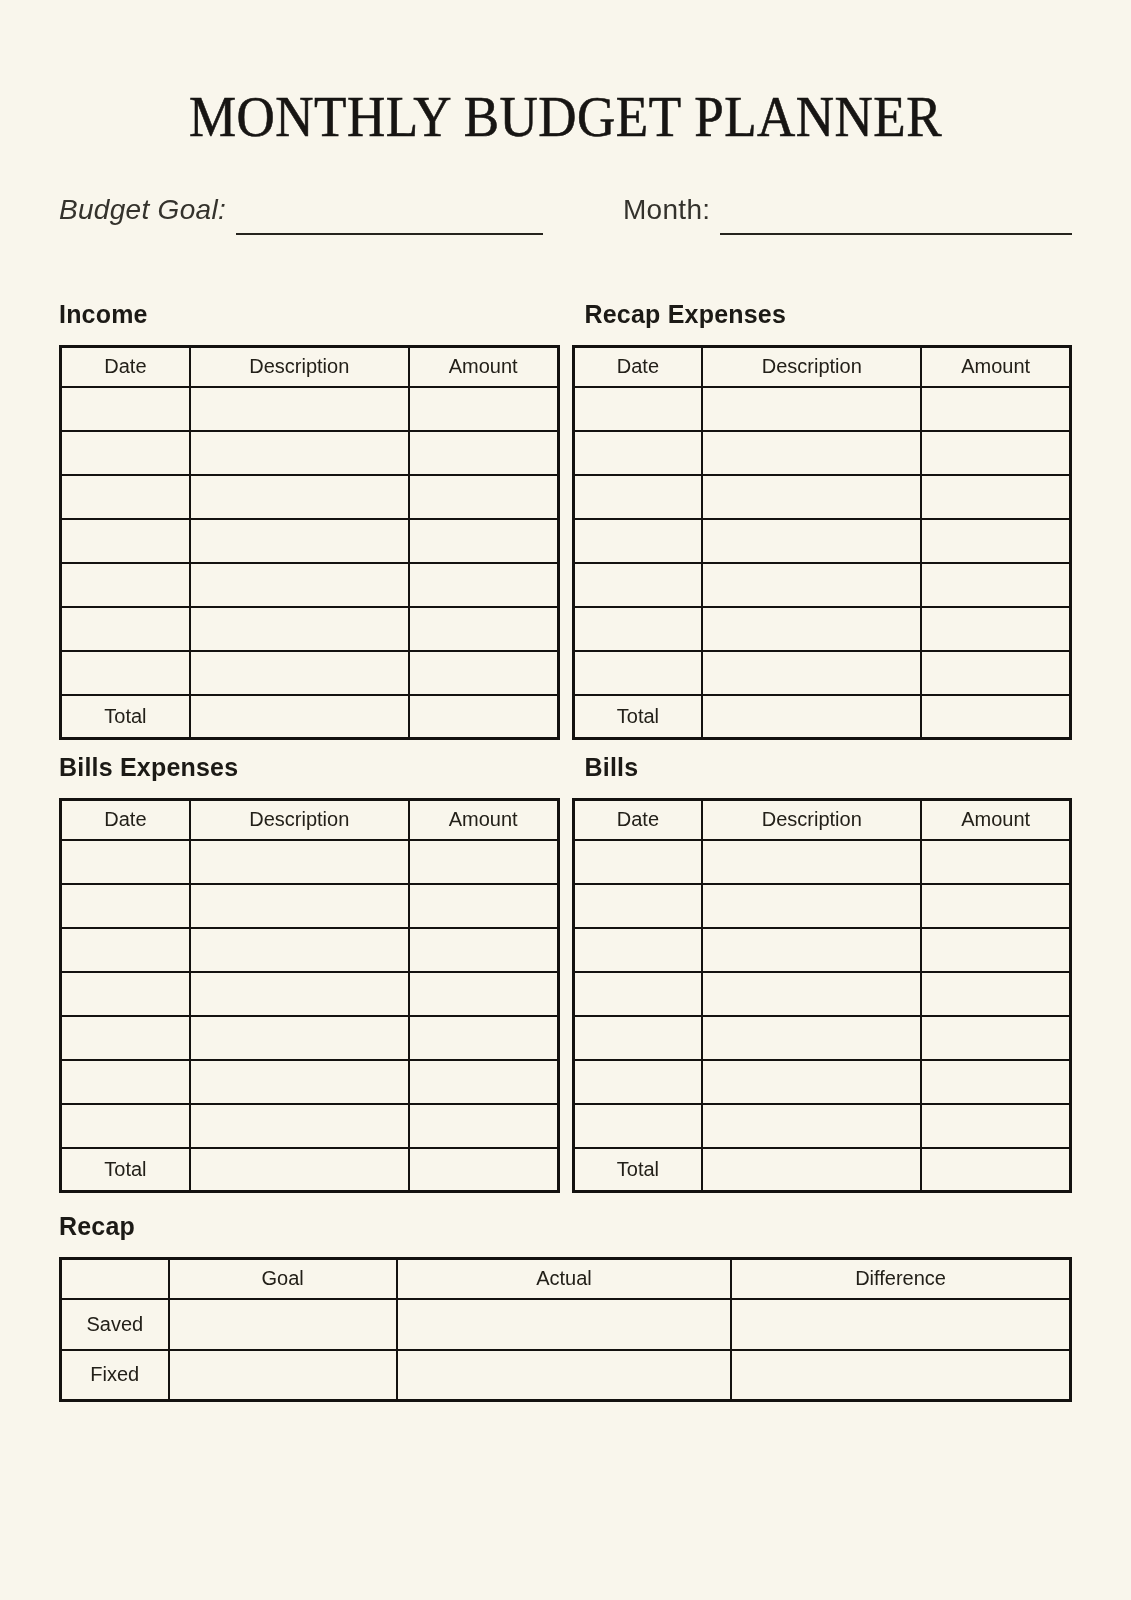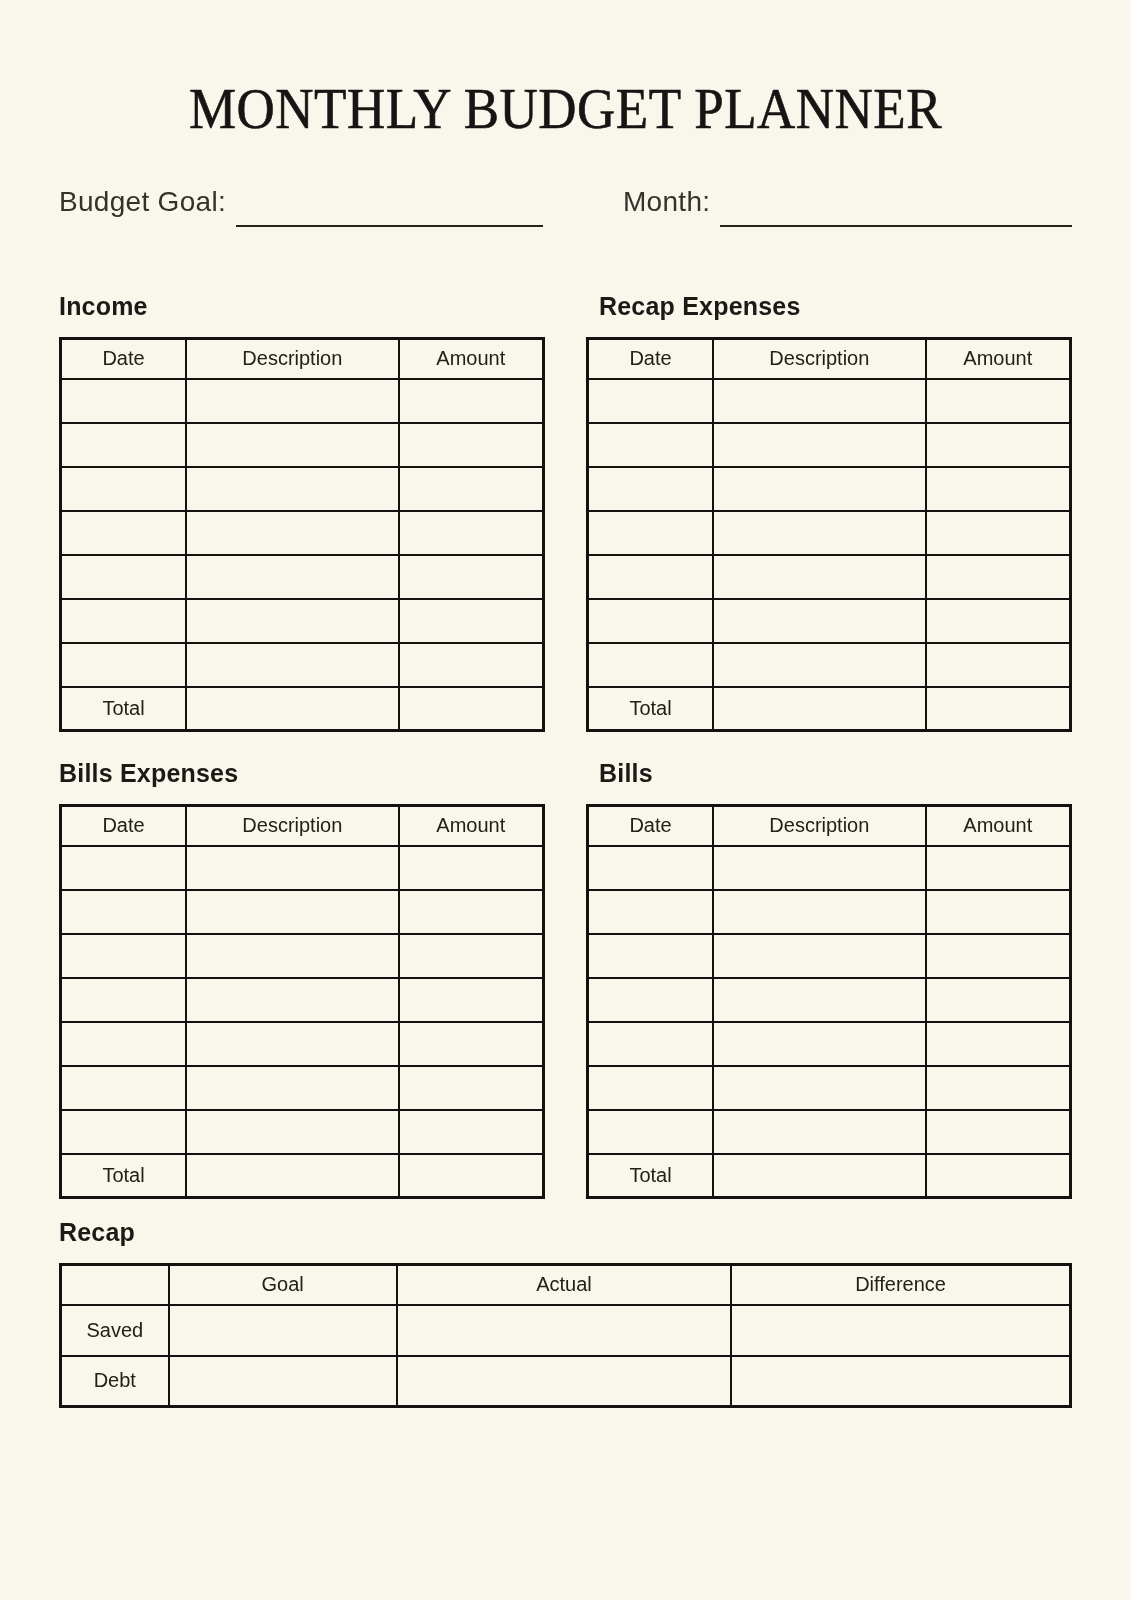--- a/index.html
+++ b/index.html
@@ -5,42 +5,42 @@
   * { margin: 0; padding: 0; box-sizing: border-box; }
   html, body { width: 1131px; }
   body {
     width: 1131px;
     height: 1600px;
     background: #f9f6ec;
     font-family: "Liberation Sans", sans-serif;
     color: #1d1b17;
     overflow: hidden;
   }
-  .page { width: 1131px; height: 1216px; padding: 8px 59px; }
+  .page { width: 1131px; height: 1216px; padding: 16px 59px; }
 
   
   .title {
     padding-top: 72px;
     font-family: "Liberation Serif", serif;
     font-weight: 400;
     -webkit-text-stroke: 0.6px #171513;
     font-size: 57px;
     line-height: 1;
     letter-spacing: 0.5px;
     color: #171513;
     text-align: center;
     transform: scaleX(0.93);
     transform-origin: 50% 50%;
     white-space: nowrap;
   }
 
   
   .fields { display: flex; margin-top: 48px; }
   .field { display: flex; align-items: flex-end; }
-  .field-goal { width: 484px; }
+  .field-goal { width: 484px; font-style: italic; }
   .field-month { flex: 1; margin-left: 80px; }
   .field-label {
     font-size: 28px;
     line-height: 1.22;
     font-weight: 400;
     color: #34322c;
     letter-spacing: 0.3px;
     white-space: nowrap;
   }
   .field-line {
@@ -51,20 +51,21 @@
     margin-bottom: -8px;
   }
 
   
   .grid {
     display: grid;
     grid-template-columns: 1fr 1fr;
     column-gap: 41px;
     row-gap: 26px;
     margin-top: 72px;
+    gap: 12px;
   }
   .sec-title {
     font-size: 25px;
     line-height: 1.2;
     font-weight: 700;
     color: #1c1a16;
     letter-spacing: 0.2px;
     margin-bottom: 16px;
   }
   .col-right .sec-title { padding-left: 13px; }
@@ -381,21 +382,21 @@
         </tr>
       </thead>
       <tbody>
         <tr>
           <td>Saved</td>
           <td></td>
           <td></td>
           <td></td>
         </tr>
         <tr>
-          <td>Debt</td>
+          <td>Fixed</td>
           <td></td>
           <td></td>
           <td></td>
         </tr>
       </tbody>
     </table>
   </section>
 
 </div>
 

